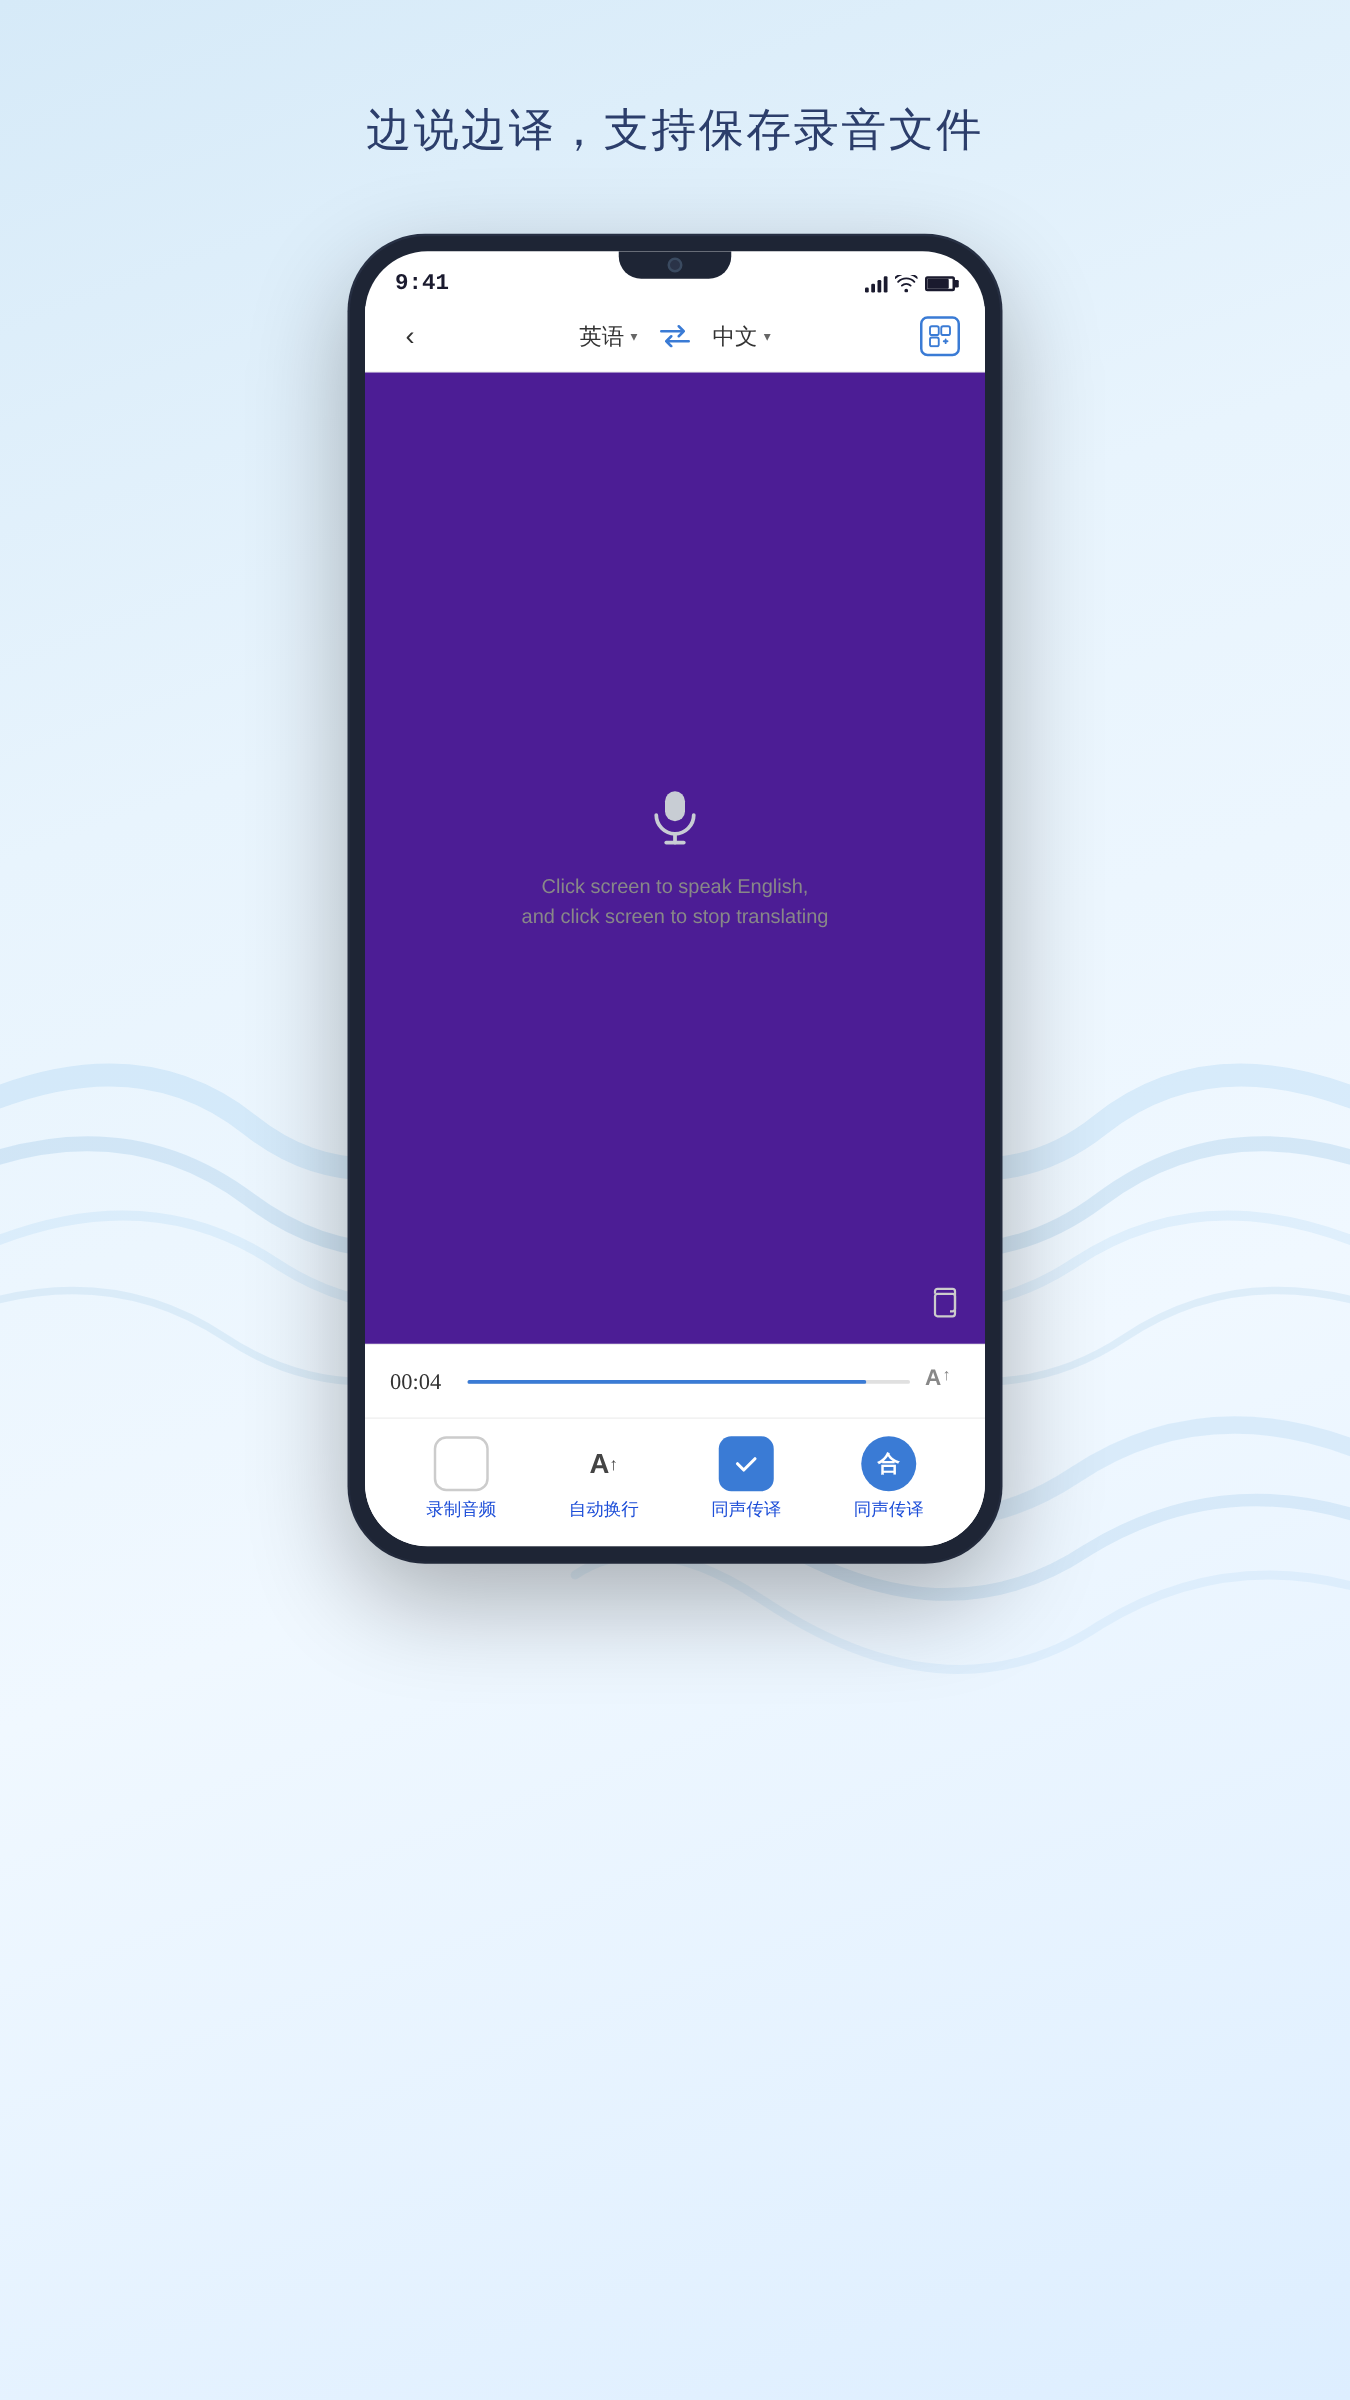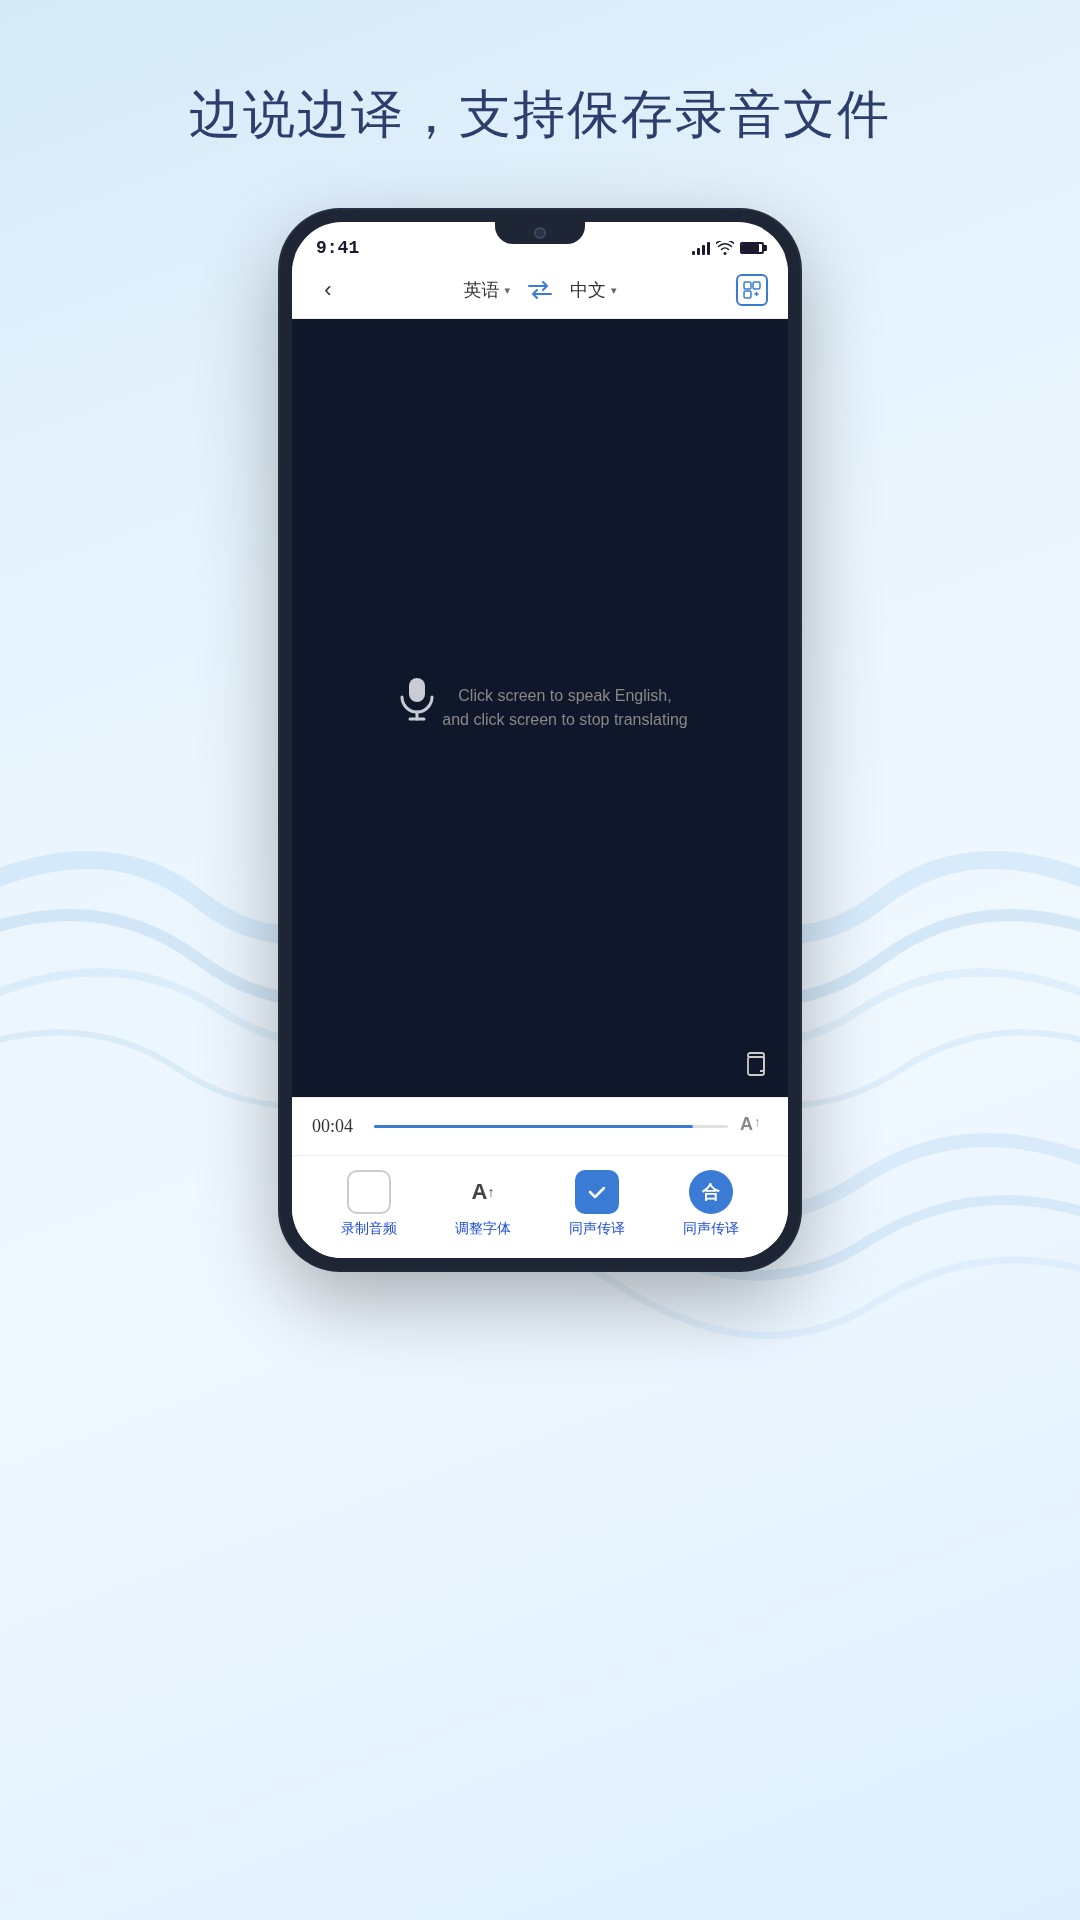--- a/index.html
+++ b/index.html
@@ -25,21 +25,21 @@
 
     .main-title {
       font-size: 72px;
       font-weight: 800;
       color: #1a2a4a;
       letter-spacing: 4px;
       margin-bottom: 20px;
     }
 
     .sub-title {
-      font-size: 52px;
+      font-size: 36px;
       font-weight: 500;
       color: #2c3e6b;
       letter-spacing: 2px;
     }
 
     
     .phone-wrapper {
       position: relative;
       z-index: 2;
       display: flex;
@@ -215,23 +215,23 @@
       border-radius: 6px;
       display: flex;
       align-items: center;
       justify-content: center;
       position: relative;
     }
 
     
     .translation-area {
       flex: 1;
-      background: #0f172a;
-      display: flex;
-      flex-direction: row;
+      background: #4c1d95;
+      display: flex;
+      flex-direction: column;
       align-items: center;
       justify-content: center;
       position: relative;
       padding: 20px;
     }
 
     .mic-icon {
       width: 50px;
       height: 50px;
       margin-bottom: 20px;
@@ -482,21 +482,21 @@
         <div class="toolbar-item">
           <div class="toolbar-icon unchecked">
           </div>
           <span class="toolbar-label">录制音频</span>
         </div>
 
         <div class="toolbar-item">
           <div class="toolbar-icon text-icon" style="font-size:22px;font-weight:700;color:#444;">
             A<span style="font-size:14px;vertical-align:super;">↑</span>
           </div>
-          <span class="toolbar-label">调整字体</span>
+          <span class="toolbar-label">自动换行</span>
         </div>
 
         <div class="toolbar-item">
           <div class="toolbar-icon checked">
             <svg width="22" height="22" viewBox="0 0 22 22" fill="none">
               <path d="M4 11l5 5 9-9" stroke="white" stroke-width="2.5" stroke-linecap="round" stroke-linejoin="round"></path>
             </svg>
           </div>
           <span class="toolbar-label">同声传译</span>
         </div>

